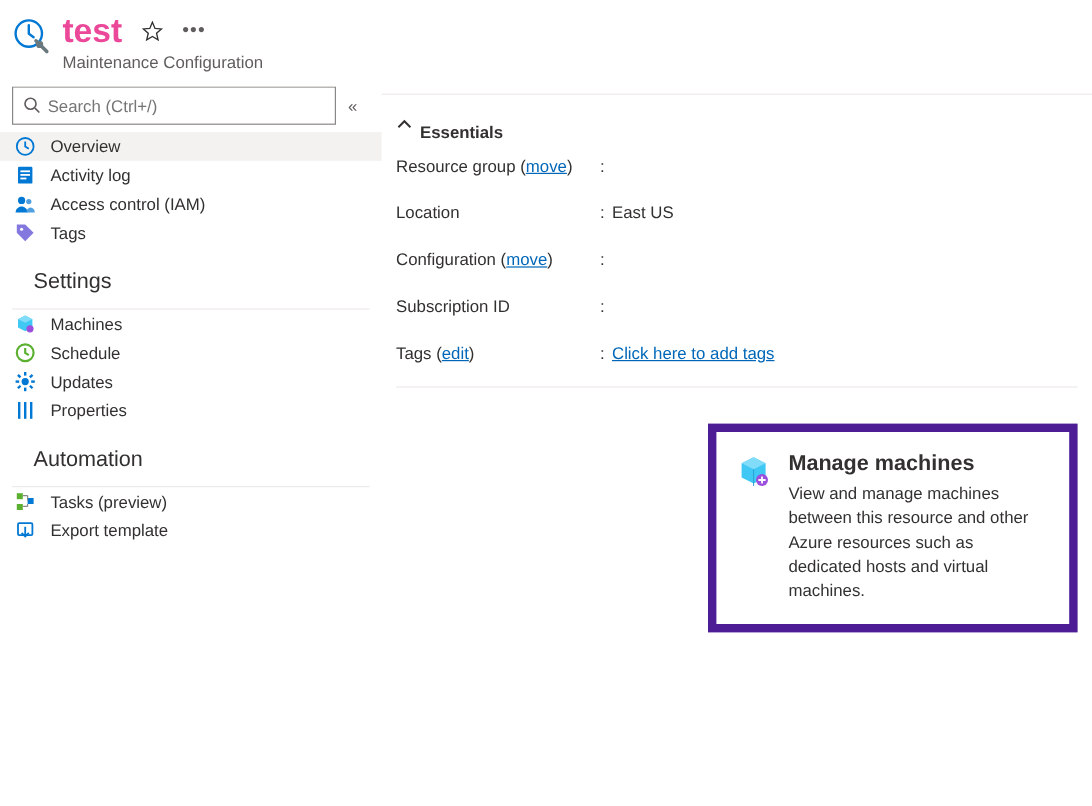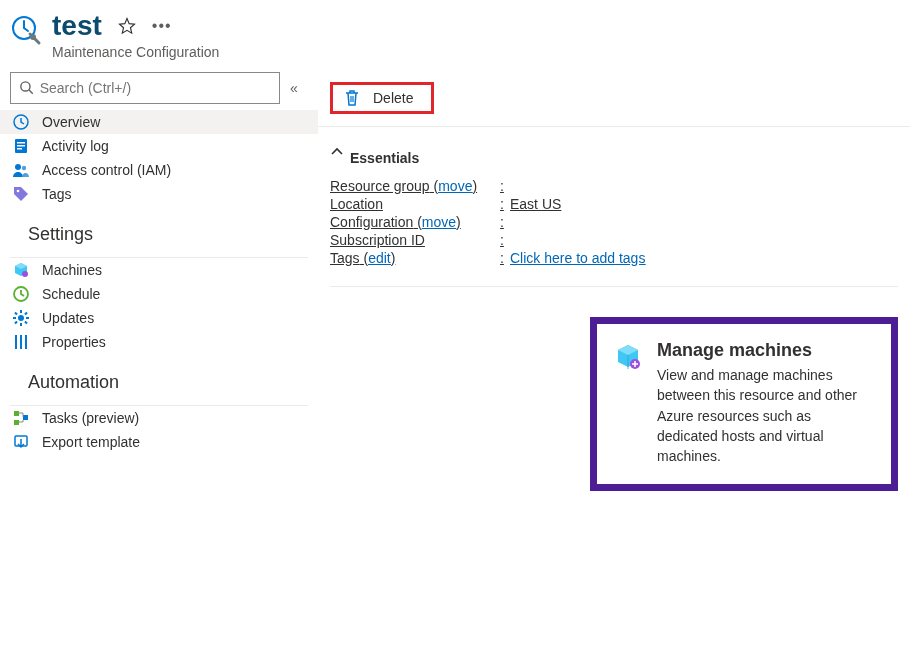--- a/index.html
+++ b/index.html
@@ -16,21 +16,21 @@
 .header {
   display: flex;
   align-items: flex-start;
   padding: 10px 10px 12px 10px;
 }
 .header-icon {
   width: 32px; height: 32px; margin-right: 10px; margin-top:4px;
 }
 .header-title-block { display: flex; flex-direction: column; }
 .title-row { display: flex; align-items: center; gap: 16px; }
-.title-text { font-size: 28px; font-weight: 600; color:#0c4a6e; }
+.title-text { font-size: 28px; font-weight: 600; color:#ec4899; }
 .star-icon { width: 18px; height: 18px; color:#323130; cursor:pointer; }
 .more-icon { font-size: 16px; color:#605e5c; cursor:pointer; letter-spacing:1px;}
 .subtitle { color: #605e5c; font-size: 14px; margin-top: 2px; }
 
 .body { display: flex; flex: 1; overflow: hidden; }
 
 .sidebar {
   width: 318px;
   border-right: none;
   position: relative;
@@ -85,21 +85,21 @@
 }
 .delete-btn .dicon{width:18px;height:18px;}
 .tool-rule { border:none; border-top:1px solid #edebe9; margin: 6px 0 0 0;}
 
 .essentials {
   padding: 10px 12px 0 12px;
 }
 .ess-header { display:flex; align-items:center; gap:6px; cursor:pointer; margin-bottom:12px;}
 .ess-header .chev{width:14px;height:14px;}
 .ess-header .lbl{font-weight:600;margin-top:13px;}
-.ess-grid { display:grid; grid-template-columns: 170px 10px auto; row-gap: 2px; color:#323130;text-decoration:underline;}
+.ess-grid { display:grid; grid-template-columns: 170px 10px auto; row-gap: 23px; color:#323130;}
 .ess-key { color:#323130;}
 .ess-colon { color:#323130;}
 .ess-val { color:#323130;}
 .link { color:#0067b8; text-decoration: underline; cursor:pointer;}
 .ess-rule { border:none; border-top:1px solid #edebe9; margin: 20px 0 0 0;}
 
 .card-wrap { padding: 30px 12px 0 0; display:flex; justify-content:flex-end;}
 .card {
   border:7px solid #4c1d95;
   width: 308px;
@@ -261,31 +261,20 @@
           <svg viewBox="0 0 18 18">
             <rect x="3" y="3" width="12" height="10" rx="1" fill="none" stroke="#0078d4" stroke-width="1.5"></rect>
             <path d="M9 6v8M6 11l3 3 3-3" fill="none" stroke="#0078d4" stroke-width="1.5"></path>
           </svg>
         </span>
       <span>Export template</span>
     </div>
   </div>
 
   <div class="main">
-    <div class="toolbar">
-      <span class="delete-btn">
-        <span class="dicon">
-            <svg viewBox="0 0 18 18">
-              <path d="M3 4h12M7 4V2h4v2M5 4l1 12h6l1-12" fill="none" stroke="#0078d4" stroke-width="1.5"></path>
-              <path d="M8 7v6M10 7v6" stroke="#0078d4" stroke-width="1.2"></path>
-            </svg>
-          </span>
-        <span>Delete</span>
-      </span>
-    </div>
     <hr class="tool-rule">
 
     <div class="essentials">
       <div class="ess-header">
         <span class="chev">
             <svg viewBox="0 0 14 14">
               <path d="M2 9l5-5 5 5" fill="none" stroke="#323130" stroke-width="1.6"></path>
             </svg>
           </span>
         <span class="lbl">Essentials</span>

